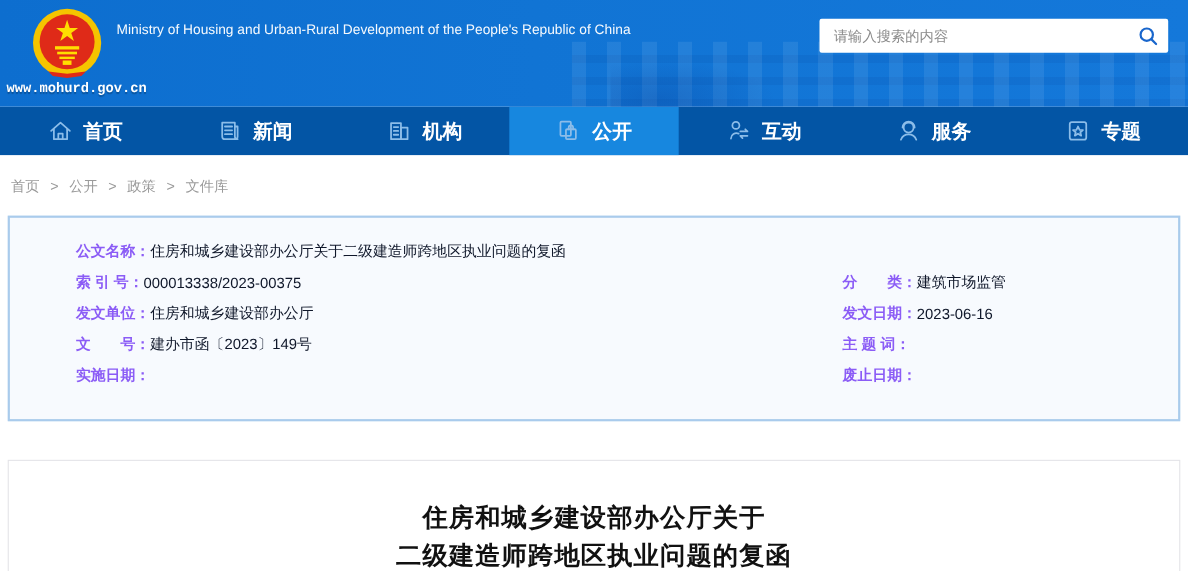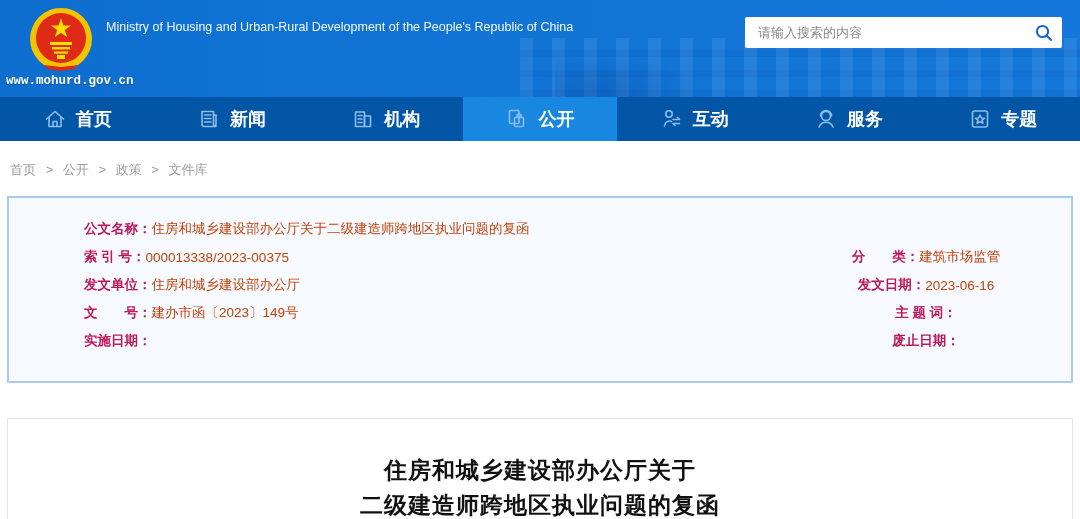--- a/index.html
+++ b/index.html
@@ -43,24 +43,24 @@
 
   
   .breadcrumb { padding:20px 0 0 10px; height:55px; font-size:13px; color:#9a9a9a; }
   .crumb { color:#9a9a9a; text-decoration:none; cursor:pointer; }
   .crumb-sep { margin:0 6px; color:#9a9a9a; }
 
   
   .doc-box { margin:0 7px; border:2px solid #A9CBEC; background:#F7FAFE;
              height:187px; padding:17px 0 0 60px; }
   .doc-row { display:flex; height:28px; align-items:center; font-size:13.5px; }
-  .doc-label { font-weight:bold; color:#be185d; white-space:pre;margin-left:15px; }
-  .doc-value { color:#c2410c; }
+  .doc-label { font-weight:bold; color:#8b5cf6; white-space:pre; }
+  .doc-value { color:#0f172a; }
   .cell-left { width:697px; display:flex; align-items:center; }
-  .cell-right { flex:1; display:flex; align-items:center;justify-content:center; }
+  .cell-right { flex:1; display:flex; align-items:center; }
 
   
   .content-box { margin:35px 7px 0 7px; border:1px solid #E4E4E8; background:#fff;
                  height:120px; padding-top:34px; }
   .article-title { text-align:center; font-size:23px; font-weight:bold; color:#111;
                    line-height:35px; letter-spacing:1px; }
 </style>
 </head>
 <body>
 

